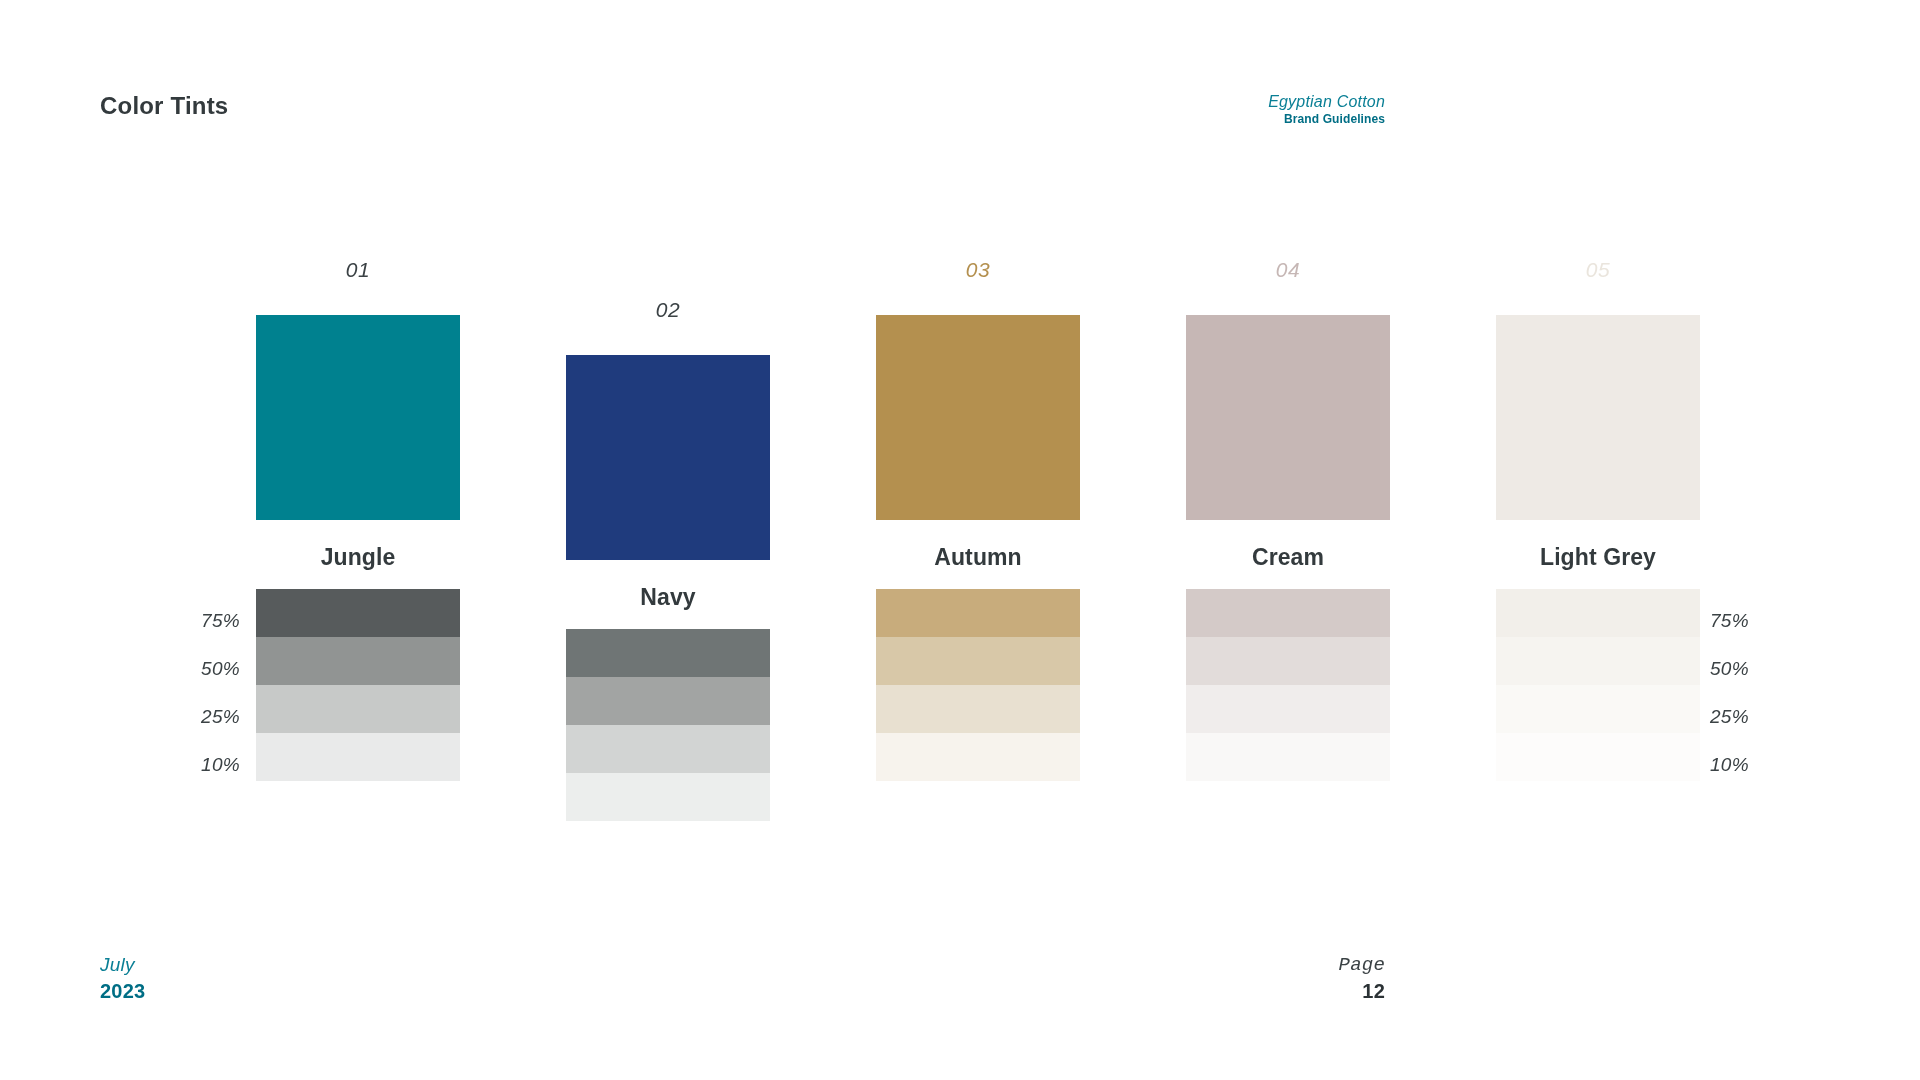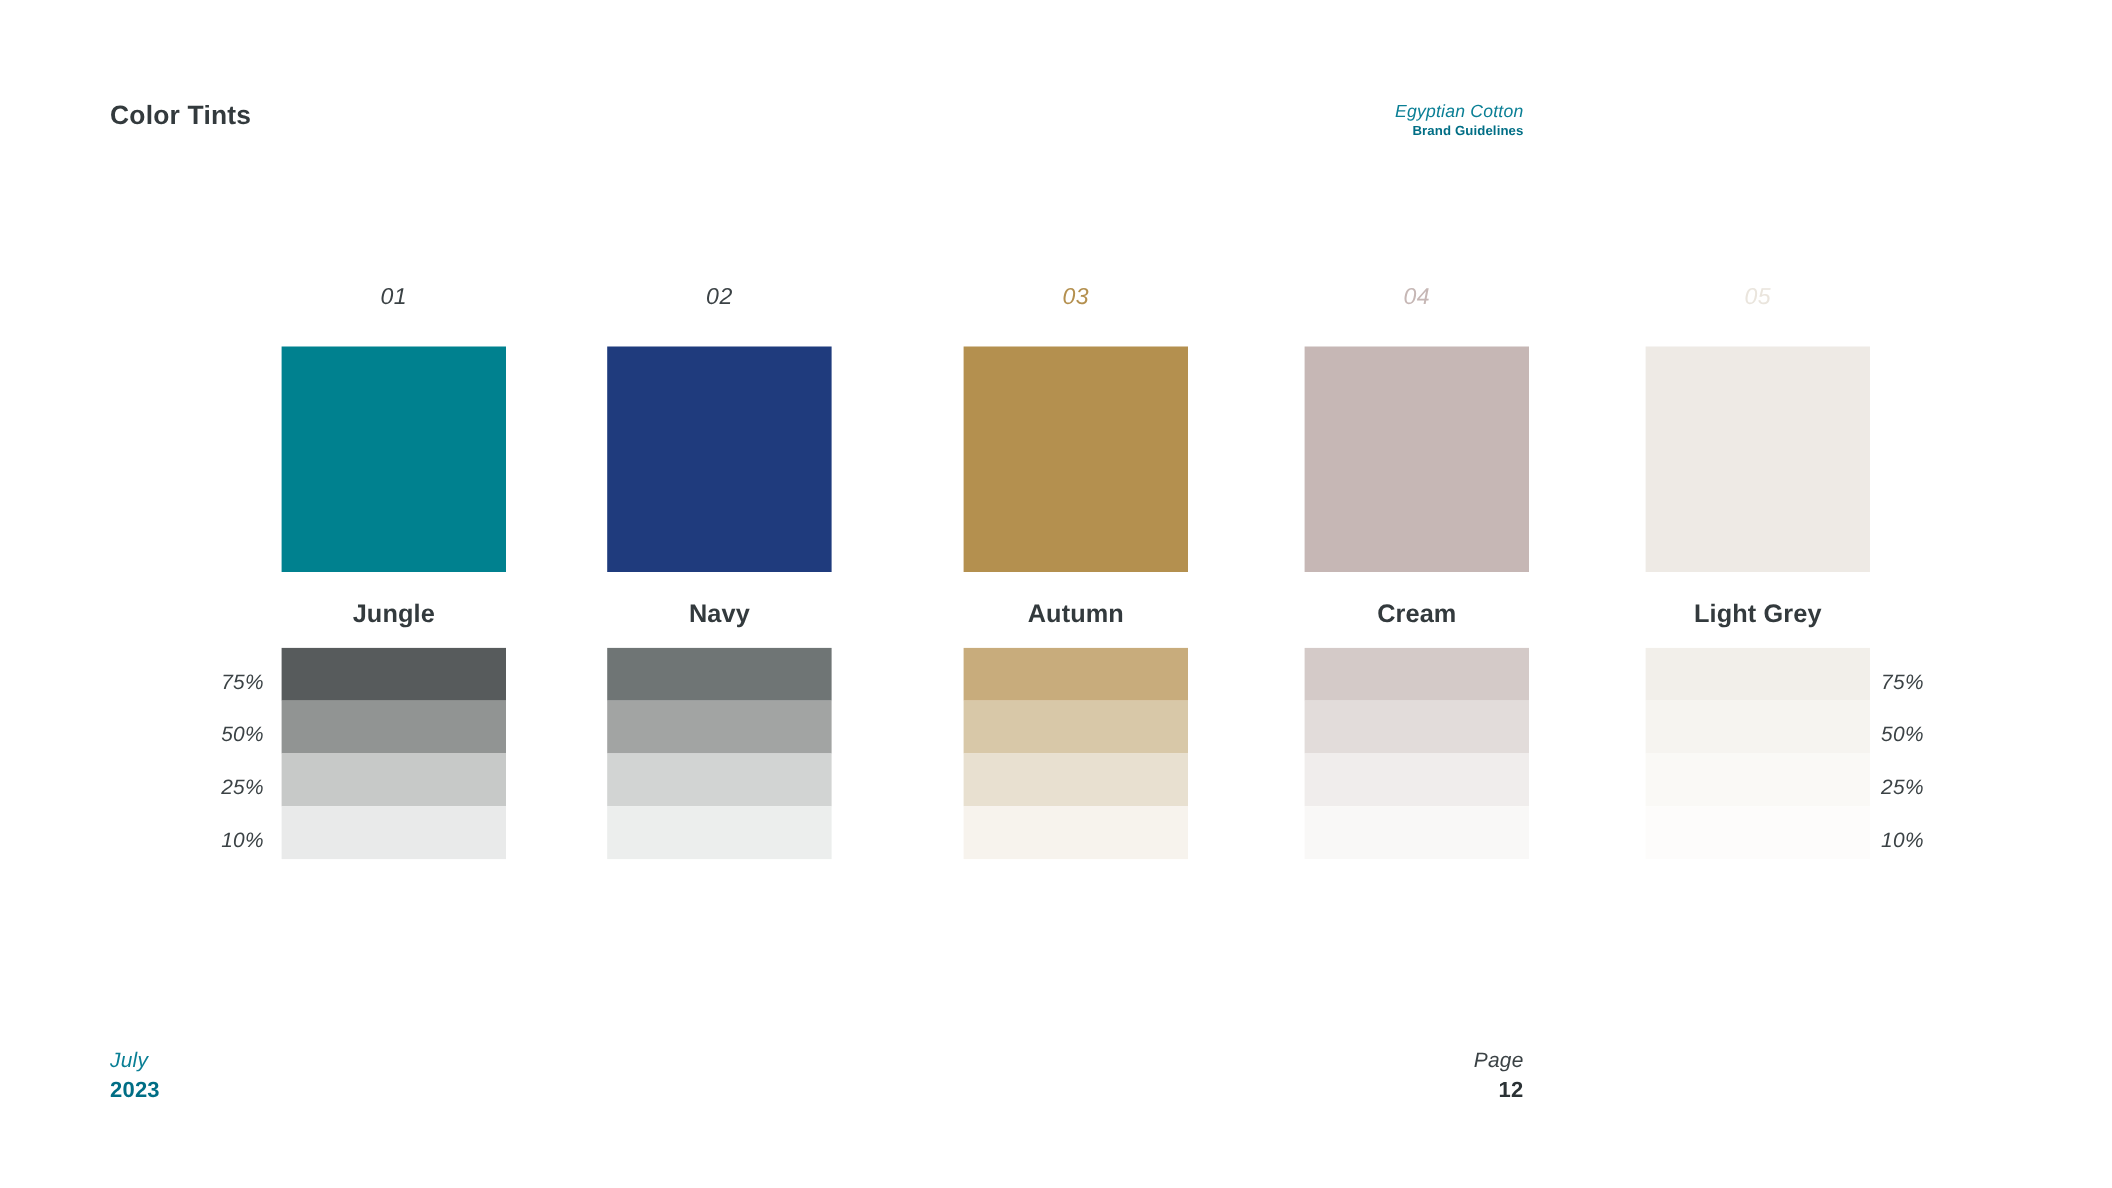--- a/index.html
+++ b/index.html
@@ -139,21 +139,21 @@
     font-style: italic;
     letter-spacing: 0.2px;
   }
   .f-bot {
     font-size: 20px;
     font-weight: 700;
     letter-spacing: 0.2px;
   }
   .footer-left .f-top { color: #0a7f95; }
   .footer-left .f-bot { color: #006e85; }
-  .footer-right .f-top { color: #3b4245; }
+  .footer-right .f-top { color: #3b4245; font-family: Liberation Mono, monospace; }
   .footer-right .f-bot { color: #2b3235; }
 </style>
 </head>
 <body>
 
 <div class="slide-header">
   <div class="page-title">Color Tints</div>
   <div class="brand-block">
     <div class="brand-name">Egyptian Cotton</div>
     <div class="brand-sub">Brand Guidelines</div>
@@ -165,21 +165,21 @@
       <div class="col-number" style="color: rgb(59, 66, 69);">01</div>
       <div class="main-chip" style="background: rgb(0, 129, 143);"></div>
       <div class="color-name">Jungle</div>
       <div class="tint-stack">
         <div class="tint-band" style="background: rgb(87, 91, 92);"></div>
         <div class="tint-band" style="background: rgb(145, 148, 147);"></div>
         <div class="tint-band" style="background: rgb(199, 201, 200);"></div>
         <div class="tint-band" style="background: rgb(233, 234, 234);"></div>
       </div>
     </div>
-    <div class="swatch-col" style="left: 552px;">
+    <div class="swatch-col" style="left: 566px; margin-top: 40px;">
       <div class="col-number" style="color: rgb(59, 66, 69);">02</div>
       <div class="main-chip" style="background: rgb(31, 59, 125);"></div>
       <div class="color-name">Navy</div>
       <div class="tint-stack">
         <div class="tint-band" style="background: rgb(111, 117, 117);"></div>
         <div class="tint-band" style="background: rgb(162, 164, 163);"></div>
         <div class="tint-band" style="background: rgb(210, 212, 211);"></div>
         <div class="tint-band" style="background: rgb(236, 238, 237);"></div>
       </div>
     </div>

